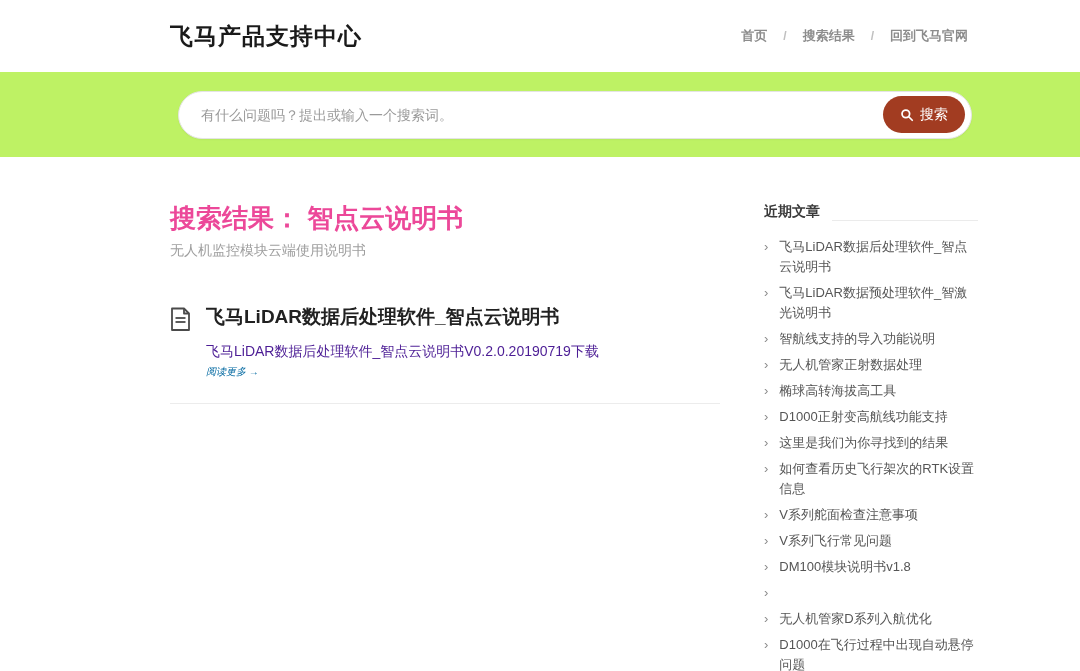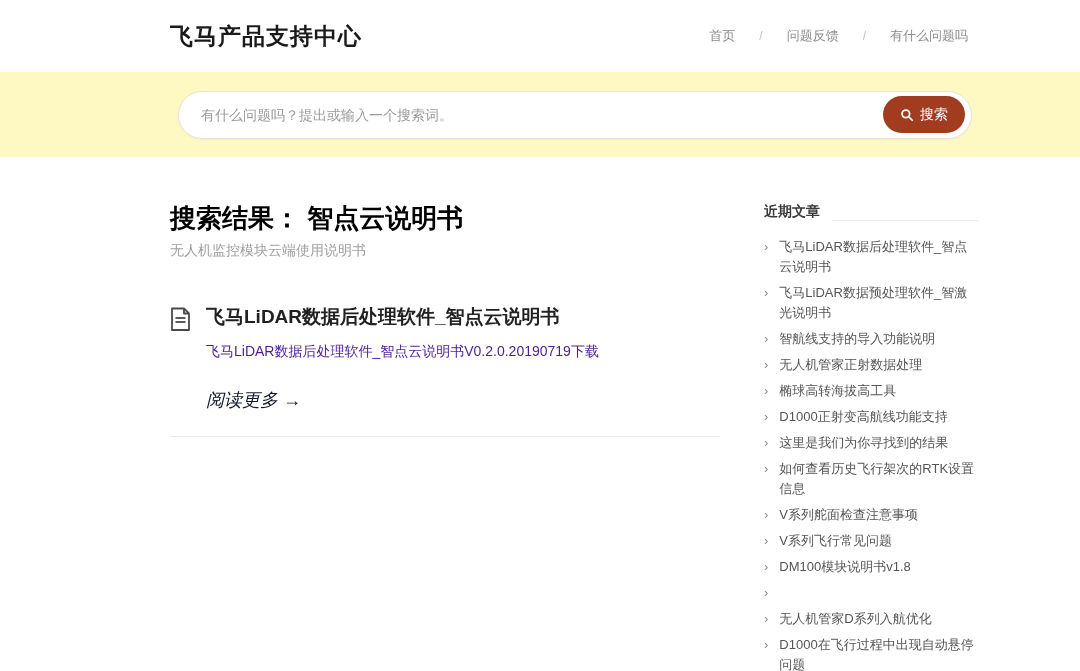--- a/index.html
+++ b/index.html
@@ -22,29 +22,30 @@
     font-size: 23px;
     font-weight: 700;
     color: #1a1a1a;
     letter-spacing: 1px;
     cursor: pointer;
     text-align: right;
   }
   .top-nav {
     display: flex;
     align-items: center;
-    gap: 24px;
+    gap: 16px;
     font-size: 13px;
     color: #8c8c8c;
+    font-weight: bold;
   }
   .top-nav .nav-link { cursor: pointer; }
   .top-nav .nav-sep { color: #c0c0c0; font-size: 12px; }
   
   .search-section {
-    background: #fef9c3;
+    background: #bef264;
     height: 85px;
     display: flex;
     align-items: center;
   }
   .search-bar {
     margin-left: 178px;
     width: 794px;
     height: 48px;
     background: #ffffff;
     border: 1px solid #e4e4e4;
@@ -80,21 +81,21 @@
   }
   
   .main {
     display: flex;
     padding: 46px 0 0 170px;
   }
   .content { width: 550px; }
   .results-title {
     font-size: 26px;
     font-weight: 700;
-    color: #000000;
+    color: #ec4899;
     line-height: 1.2;
   }
   .results-subtitle {
     margin-top: 8px;
     font-size: 14px;
     color: #9e9e9e;
   }
   .result-item {
     margin-top: 44px;
     display: flex;
@@ -107,24 +108,23 @@
     color: #212121;
     cursor: pointer;
   }
   .result-desc {
     margin-top: 13px;
     font-size: 14px;
     color: #4c1d95;
   }
   .read-more {
     display: inline-block;
-    margin-top: 27px;
-    font-size: 18px;
+    font-size: 10px;
     font-style: italic;
-    color: #0f172a;
+    color: #0369a1;
     cursor: pointer;
     text-decoration: none;
   }
   .content-divider {
     width: 550px;
     border-bottom: 1px solid #ececec;
     margin-top: 24px;
   }
   
   .sidebar {
@@ -165,23 +165,23 @@
   }
 </style>
 </head>
 <body>
 
 <div class="header">
   <div class="site-title">飞马产品支持中心</div>
   <div class="top-nav">
     <span class="nav-link">首页</span>
     <span class="nav-sep">/</span>
-    <span class="nav-link">问题反馈</span>
+    <span class="nav-link">搜索结果</span>
     <span class="nav-sep">/</span>
-    <span class="nav-link">有什么问题吗</span>
+    <span class="nav-link">回到飞马官网</span>
   </div>
 </div>
 
 <div class="search-section">
   <div class="search-bar">
     <input class="search-input" type="text" placeholder="有什么问题吗？提出或输入一个搜索词。" style="">
     <button class="search-button">
       <span class="search-icon" style="display:flex;align-items:center;">
         <svg width="14" height="14" viewBox="0 0 24 24" fill="none" stroke="#ffffff" stroke-width="3" stroke-linecap="round">
           <circle cx="10" cy="10" r="6.5"></circle>

